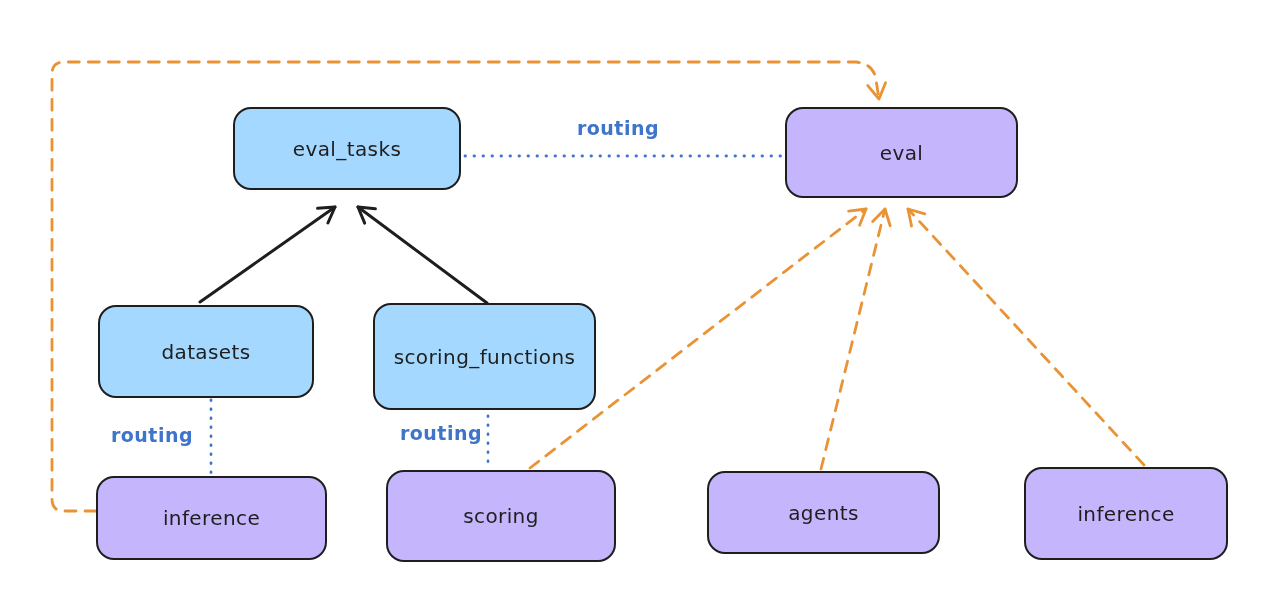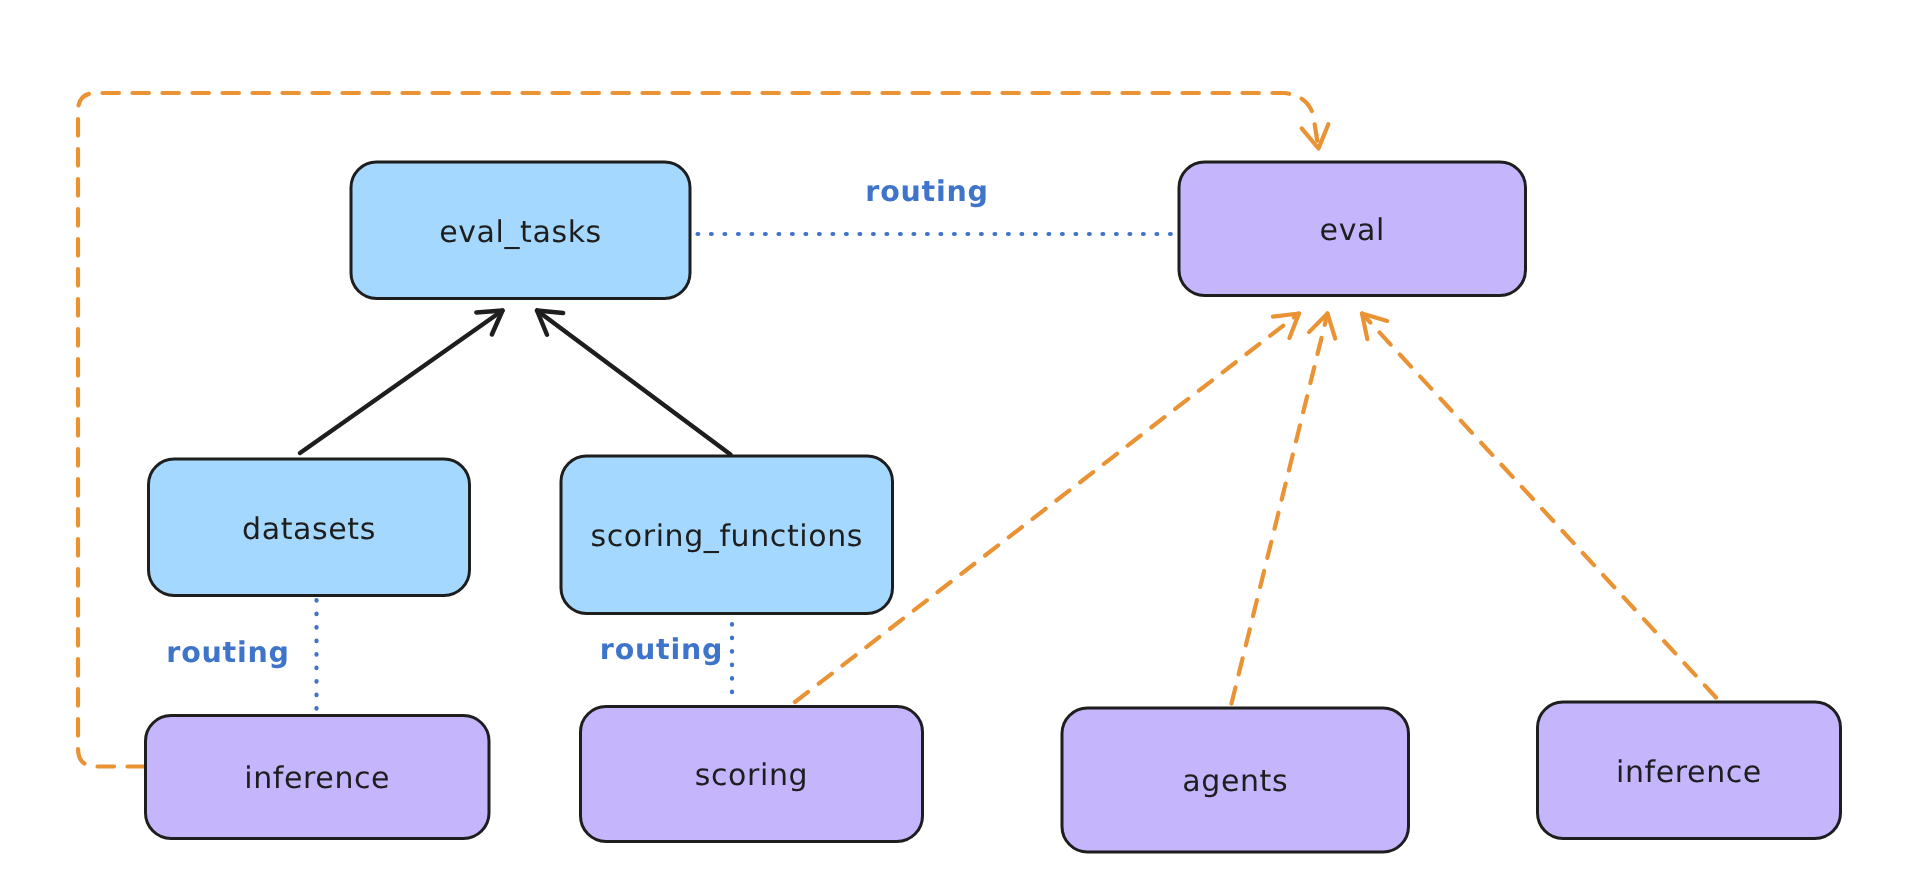--- a/index.html
+++ b/index.html
@@ -24,27 +24,27 @@
     display: flex;
     align-items: center;
     justify-content: center;
     font-size: 20px;
     letter-spacing: 0.4px;
     color: #1e1e1e;
   }
   .node.blue  { background: #a5d8ff; }
   .node.green { background: #c4b5fd; }
 
-  #node-eval_tasks        { left: 233px;  top: 107px; width: 228px; height: 93px; }
+  #node-eval_tasks        { left: 233px;  top: 107px; width: 228px; height: 83px; }
   #node-eval              { left: 785px;  top: 107px; width: 233px; height: 91px; }
   #node-datasets          { left: 98px;   top: 305px; width: 216px; height: 93px; }
   #node-scoring_functions { left: 373px;  top: 303px; width: 223px; height: 107px; }
   #node-datasetio         { left: 96px;   top: 476px; width: 231px; height: 84px; }
   #node-scoring           { left: 386px;  top: 470px; width: 230px; height: 92px; }
-  #node-agents            { left: 707px;  top: 471px; width: 233px; height: 98px; }
+  #node-agents            { left: 707px;  top: 471px; width: 233px; height: 83px; }
   #node-inference         { left: 1024px; top: 467px; width: 204px; height: 93px; }
 
   .routing-label {
     position: absolute;
     width: 90px;
     text-align: center;
     color: #3e74c9;
     font-weight: 700;
     font-size: 19px;
     letter-spacing: 0.5px;

